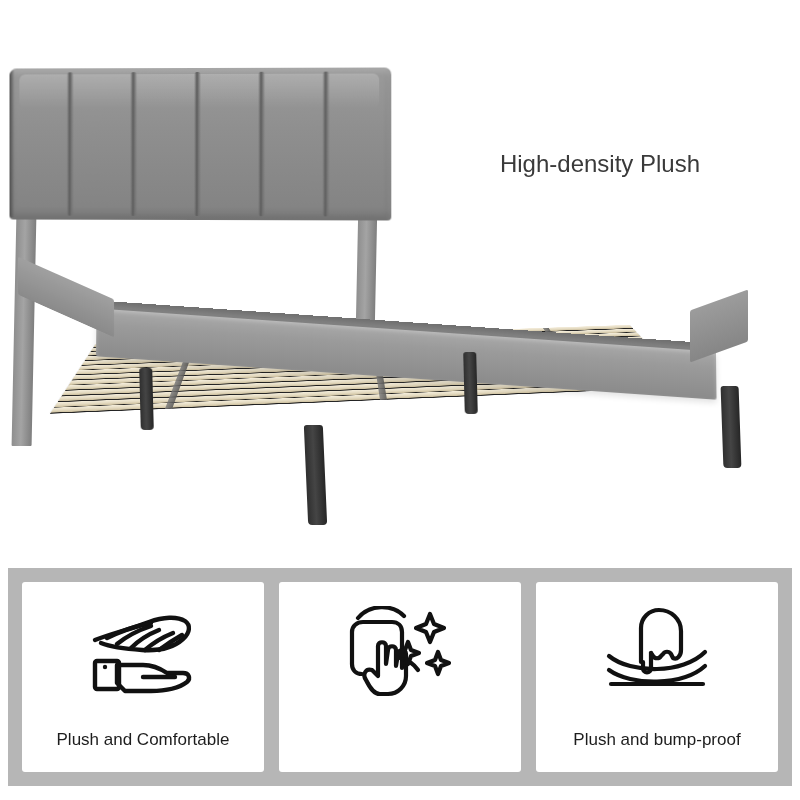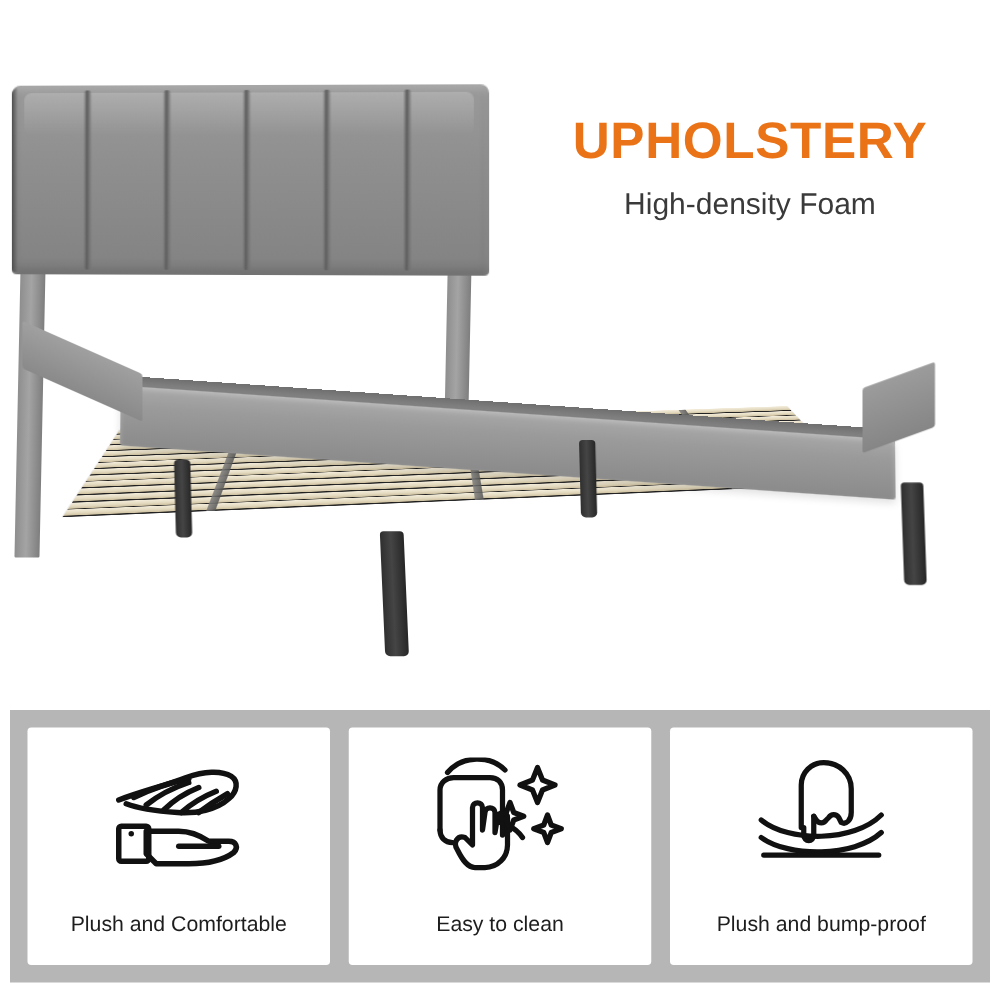--- a/index.html
+++ b/index.html
@@ -172,22 +172,21 @@
     <div class="rail rail-front"></div>
     <div class="rail rail-left"></div>
     <div class="rail rail-right"></div>
 
     <div class="leg leg-bl"></div>
     <div class="leg leg-br"></div>
     <div class="leg leg-fl"></div>
     <div class="leg leg-fr"></div>
   </div>
 
-  <div class="headline" style="color: rgb(234, 115, 23);">UPHOLSTERY</div>
-  <div class="subhead" style="color: rgb(58, 58, 58);">High-density Foam</div>
+  <div class="subhead" style="color: rgb(58, 58, 58);">High-density Plush</div>
 
   <div class="strip" style="background: rgb(182, 182, 182);">
     <div class="cards">
 
       <div class="card">
         <div class="card-icon">
           <svg width="112" height="86" viewBox="0 0 112 86" fill="none" stroke="#111" stroke-width="4.4" stroke-linecap="round" stroke-linejoin="round">
             <path d="M8 31 C26 24 44 20 62 13 C76 8 90 7 98 12 C104 16 103 24 96 30
                      C86 39 70 42 55 41 C40 40 24 38 14 34"></path>
             <path d="M20 29 C34 22 50 17 64 14"></path>
@@ -213,21 +212,20 @@
             <path d="M14 12 C26 -2 48 -2 60 10"></path>
             <path d="M56 52 C64 54 70 58 74 64"></path>
             <path d="M22 74 C18 68 22 62 28 64 L34 70 L34 40 C34 35 42 35 42 40
                      L42 58 L44 44 C44 39 52 39 52 44 L52 60 L54 48
                      C54 43 62 43 62 48 L62 70 C62 80 54 88 44 88 L36 88 C30 88 26 82 22 74 Z"></path>
             <path d="M86 8 L90 18 L100 22 L90 26 L86 36 L82 26 L72 22 L82 18 Z"></path>
             <path d="M64 36 L67 44 L75 47 L67 50 L64 58 L61 50 L53 47 L61 44 Z"></path>
             <path d="M94 46 L97 54 L105 57 L97 60 L94 68 L91 60 L83 57 L91 54 Z"></path>
           </svg>
         </div>
-        <div class="card-label">Easy to clean</div>
       </div>
 
       <div class="card">
         <div class="card-icon">
           <svg width="112" height="92" viewBox="0 0 112 92" fill="none" stroke="#111" stroke-width="4.2" stroke-linecap="round" stroke-linejoin="round">
             <path d="M40 56 L40 22 C40 12 48 4 58 4 C70 4 80 13 80 25 L80 44
                      C80 50 76 54 72 52 L70 48 C68 45 64 45 62 48 L60 50
                      C58 53 54 53 52 50 L50 47"></path>
             <path d="M50 47 L50 62 C50 68 42 68 42 62 L42 56"></path>
             <path d="M8 50 C30 68 82 68 104 46"></path>

